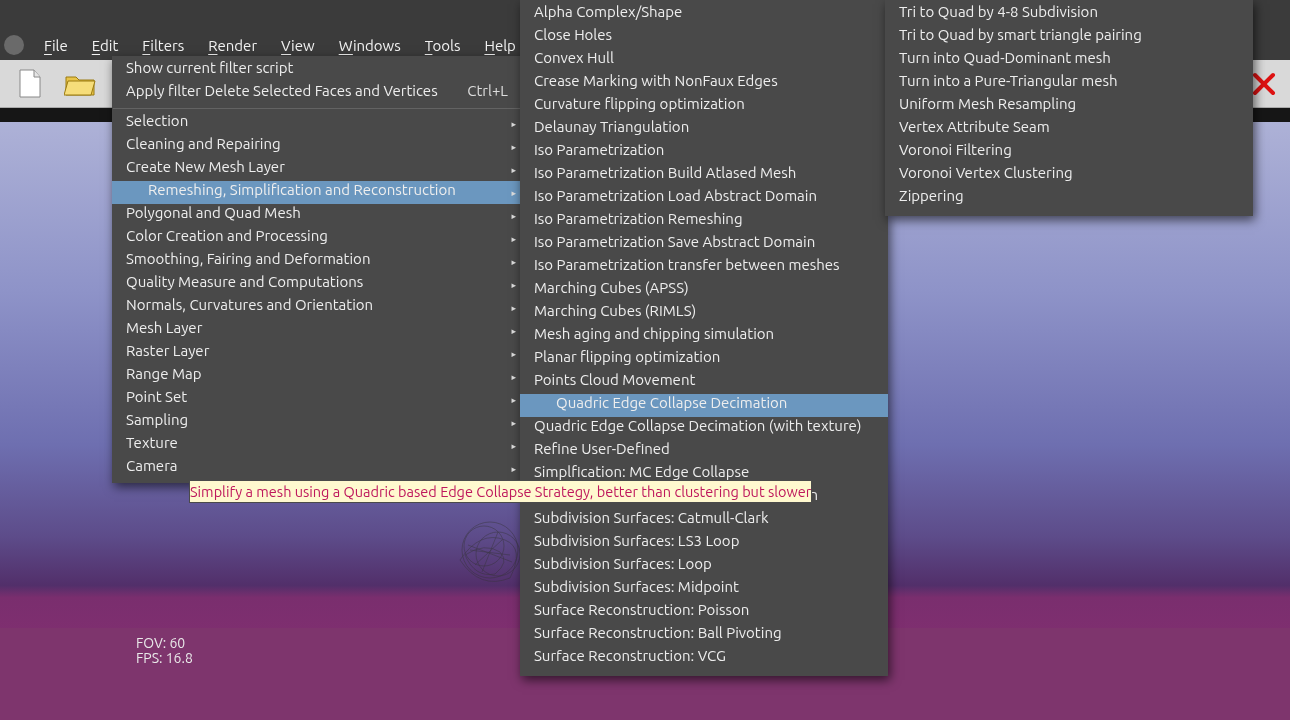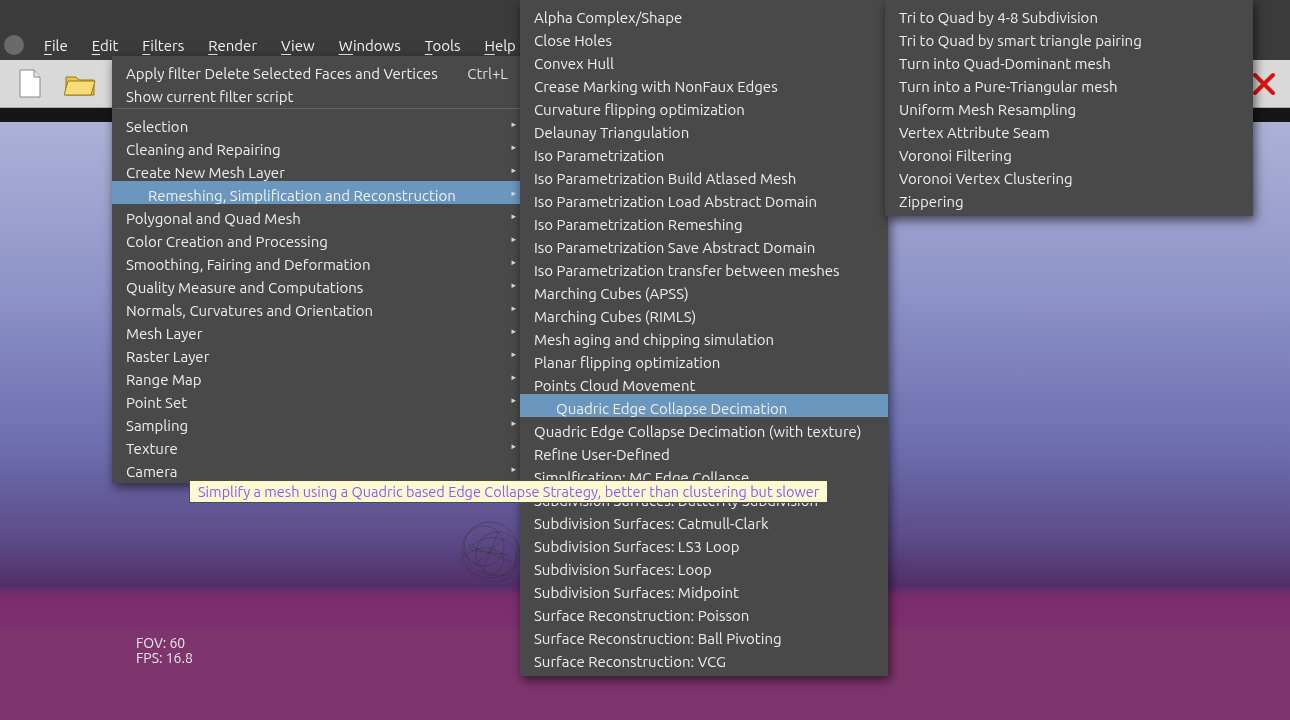--- a/index.html
+++ b/index.html
@@ -58,21 +58,21 @@
     position:absolute; left:440px; top:500px; width:100px; height:100px;
     pointer-events:none; opacity:.7;
   }
 
   
   .menu-panel {
     position: absolute; background: #494949; color: #eee;
     font-size: 15px; box-shadow: 2px 4px 10px rgba(0,0,0,.6);
   }
   .menu-row {
-    height: 23px; display: flex; align-items: flex-end; padding: 0 14px;
+    height: 23px; display: flex; align-items: flex-start; padding: 0 14px;
     white-space: nowrap; position: relative; cursor: default;
   }
   .menu-row.selected { background: #6b97bf; padding-left: 36px; }
   .menu-row .arrow {
     position: absolute; right: 6px; top: 50%; transform: translateY(-50%);
     font-size: 9px; color: #ddd;
   }
   .menu-row .shortcut {
     position: absolute; right: 14px; color: #ddd;
   }
@@ -81,22 +81,22 @@
   
   #filters-panel { left: 112px; top: 56px; width: 410px; padding: 3px 0; }
   
   #sub-col1 { left: 520px; top: 0px; width: 368px; padding: 3px 0 6px 0; }
   
   #sub-col2 { left: 885px; top: 0px; width: 368px; padding: 3px 0 6px 0; }
 
   
   .tooltip {
     position: absolute; left: 189px; top: 480px;
-    background: #fff9cf; border: 1px solid #4a4a4a; color: #8b5cf6;
-    font-size: 14.5px; padding: 2px 8px; white-space: nowrap;
+    background: #fff9cf; border: 1px solid #4a4a4a; color: #be185d;
+    font-size: 14.5px; padding: 2px 0; white-space: nowrap;
     font-family: "DejaVu Sans", sans-serif;
   }
 </style>
 </head>
 <body>
 
 <div class="viewport"></div>
 <div class="viewport-band"></div>
 <svg class="mesh-blob" viewBox="0 0 100 100">
   <g fill="none" stroke="#333" stroke-width="0.6">
@@ -150,26 +150,26 @@
       <div class="menu-item"><span class="ul">R</span>ender</div>
       <div class="menu-item"><span class="ul">V</span>iew</div>
       <div class="menu-item"><span class="ul">W</span>indows</div>
       <div class="menu-item"><span class="ul">T</span>ools</div>
       <div class="menu-item"><span class="ul">H</span>elp</div>
     </div>
 </div>
 
 <div id="filters-panel" class="menu-panel">
   <div class="menu-row">
+    <span>Show current filter script</span>
+  </div>
+  <div class="menu-row">
     <span>Apply filter Delete Selected Faces and Vertices</span>
     <span class="shortcut">Ctrl+L</span>
   </div>
-  <div class="menu-row">
-    <span>Show current filter script</span>
-  </div>
   <div class="menu-sep"></div>
   <div id="filters-groups">
       <div class="menu-row">
         <span>Selection</span>
         <span class="arrow">▸</span>
       </div>
       <div class="menu-row">
         <span>Cleaning and Repairing</span>
         <span class="arrow">▸</span>
       </div>

